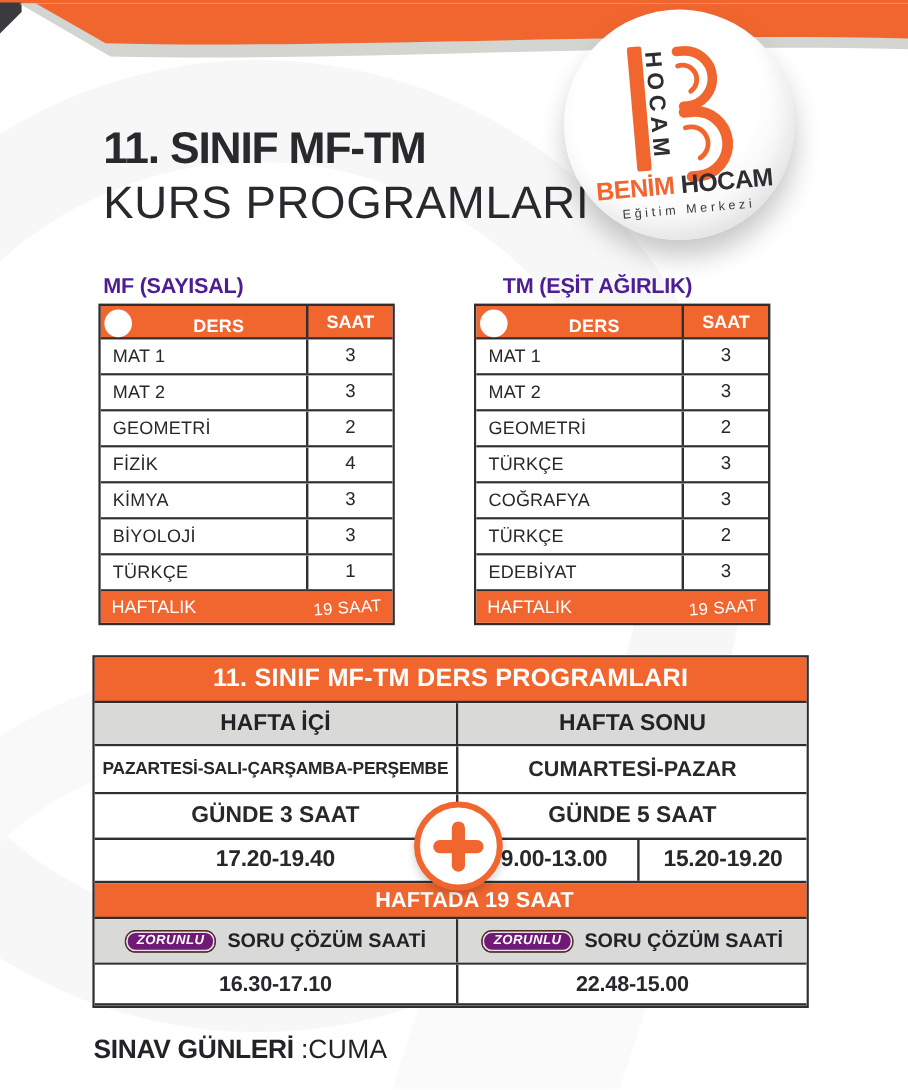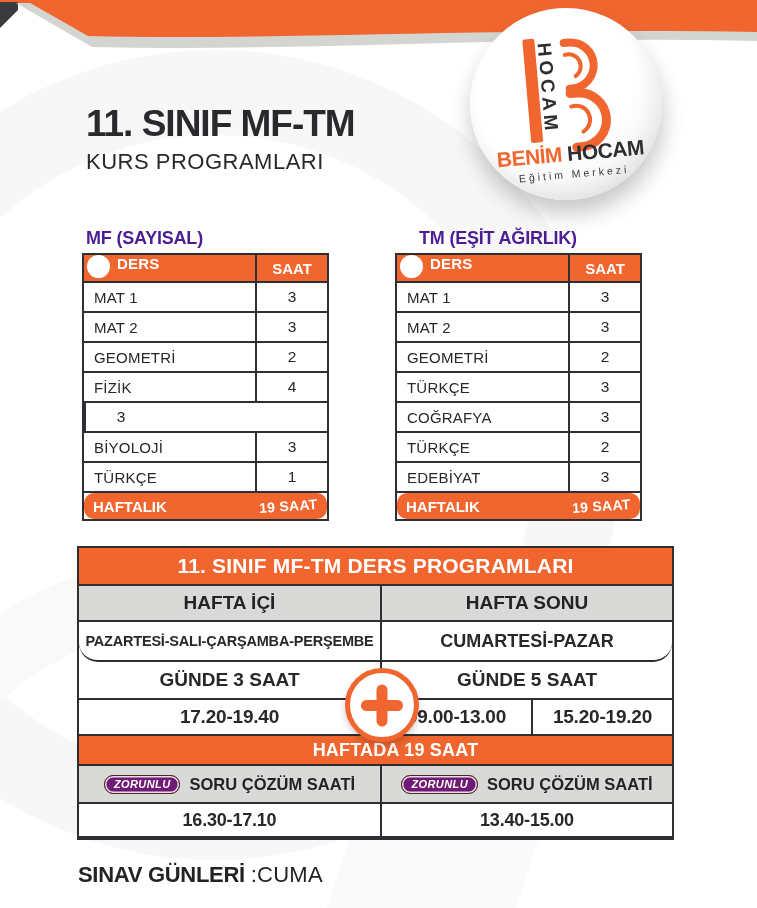--- a/index.html
+++ b/index.html
@@ -20,50 +20,50 @@
   .sticker{
     position:absolute;left:470px;top:8px;width:192px;height:192px;border-radius:50%;
     background:radial-gradient(circle at 38% 30%, #ffffff 52%, #f4f4f4 74%, #e2e2e2 100%);
     box-shadow:0 14px 22px rgba(0,0,0,.22), inset -4px -10px 18px rgba(0,0,0,.06);
     transform:rotate(-5deg);z-index:3;
   }
   .sticker svg{position:absolute;left:0;top:0;}
   
   .headline{position:absolute;left:86px;top:104px;z-index:2;}
   .headline .t1{font-size:37px;font-weight:800;letter-spacing:-1px;color:#29282c;line-height:1.1;}
-  .headline .t2{font-size:22px;font-weight:400;letter-spacing:.5px;color:#29282c;line-height:1.15;margin-top:4px;}
+  .headline .t2{font-size:38px;font-weight:400;letter-spacing:.5px;color:#29282c;line-height:1.15;margin-top:4px;}
   
   .section-title{position:absolute;top:228px;font-size:18px;font-weight:800;color:#4c1d95;letter-spacing:-0.2px;z-index:2;}
   .st-mf{left:86px;} .st-tm{left:419px;}
   .course-table{position:absolute;top:253px;width:243px;border:2px solid #2f2e33;background:#fff;z-index:2;}
   .ct-mf{left:82px;} .ct-tm{left:395px;}
-  .ct-header{display:flex;align-items:flex-start;height:26px;background:#f1662f;border-bottom:2px solid #2f2e33;}
+  .ct-header{display:flex;align-items:flex-end;height:26px;background:#f1662f;border-bottom:2px solid #2f2e33;gap:44px;}
   .ct-circle{width:23px;height:23px;border-radius:50%;background:#fff;margin-left:3px;flex:0 0 auto;}
   .h-ders{flex:1;color:#fff;font-weight:700;font-size:15px;margin-left:7px;letter-spacing:.2px;}
   .h-saat{width:70px;align-self:stretch;border-left:2px solid #2f2e33;display:flex;align-items:center;justify-content:center;
     color:#fff;font-weight:700;font-size:15px;}
   .ct-row{display:flex;height:28px;border-bottom:2px solid #2f2e33;background:#fff;}
   .c-ders{flex:1;display:flex;align-items:center;padding-left:10px;font-size:15px;font-weight:500;color:#27262a;letter-spacing:.2px;}
   .c-saat{width:70px;border-left:2px solid #2f2e33;display:flex;align-items:center;justify-content:center;
     font-size:15.5px;font-weight:500;color:#27262a;}
   .ct-footer{display:flex;height:26px;background:#f1662f;align-items:center;justify-content:space-between;
-    padding:0 9px;color:#fff;font-weight:700;font-size:15px;border-radius:10px;}
+    padding:0 9px;color:#fff;font-weight:400;font-size:15px;}
   .ct-footer .fv{transform:rotate(-4deg);font-size:14px;letter-spacing:.3px;}
   
   .sched{position:absolute;left:77px;top:546px;width:593px;border:2px solid #2f2e33;background:#fff;z-index:2;}
   .s-title{height:36px;background:#f1662f;border-bottom:2px solid #2f2e33;display:flex;align-items:center;justify-content:center;
     color:#fff;font-weight:700;font-size:21px;letter-spacing:.2px;}
   .s-row{display:flex;border-bottom:2px solid #2f2e33;background:#fff;}
   .s-row:last-child{border-bottom:none;}
   .s-row>div{display:flex;align-items:center;justify-content:center;}
   .cell-l{width:301px;border-right:2px solid #2f2e33;}
   .cell-r{flex:1;}
   .gray{background:#d9d9d8;}
   .r-hafta{height:34px;font-size:19px;font-weight:600;color:#232226;}
-  .r-days{height:38px;border-radius:19px;}
+  .r-days{height:38px;}
   .r-days .cell-l{font-size:14.5px;font-weight:600;letter-spacing:-0.2px;}
   .r-days .cell-r{font-size:18px;font-weight:600;}
   .r-hours{height:36px;font-size:19px;font-weight:600;}
   .r-times{height:34px;font-size:19px;font-weight:700;letter-spacing:-0.2px;}
   .r-times .cell-r{padding:0;}
   .t-split{display:flex;width:100%;height:100%;}
   .t-split>div{display:flex;align-items:center;justify-content:center;height:100%;}
   .t-morning{width:149px;border-right:2px solid #2f2e33;}
   .t-afternoon{flex:1;}
   .r-haftada{height:28px;background:#f1662f;border-bottom:2px solid #2f2e33;display:flex;align-items:center;justify-content:center;
@@ -138,20 +138,21 @@
     </div>
     <div class="ct-row">
       <div class="c-ders">GEOMETRİ</div>
       <div class="c-saat">2</div>
     </div>
     <div class="ct-row">
       <div class="c-ders">FİZİK</div>
       <div class="c-saat">4</div>
     </div>
     <div class="ct-row">
+      <div class="c-ders">KİMYA</div>
       <div class="c-saat">3</div>
     </div>
     <div class="ct-row">
       <div class="c-ders">BİYOLOJİ</div>
       <div class="c-saat">3</div>
     </div>
     <div class="ct-row">
       <div class="c-ders">TÜRKÇE</div>
       <div class="c-saat">1</div>
     </div>
@@ -238,21 +239,21 @@
         <span>SORU ÇÖZÜM SAATİ</span>
       </div>
       <div class="cell-r gray">
         <span class="badge">ZORUNLU</span>
         <span>SORU ÇÖZÜM SAATİ</span>
       </div>
     </div>
 
     <div class="s-row r-soltimes">
       <div class="cell-l">16.30-17.10</div>
-      <div class="cell-r">13.40-15.00</div>
+      <div class="cell-r">22.48-15.00</div>
     </div>
 
     <div class="plus"></div>
   </div>
 
   <div class="exam">
     <span class="lbl">SINAV GÜNLERİ</span>
     <span class="sep">:</span>
     <span class="val">CUMA</span>
   </div>

